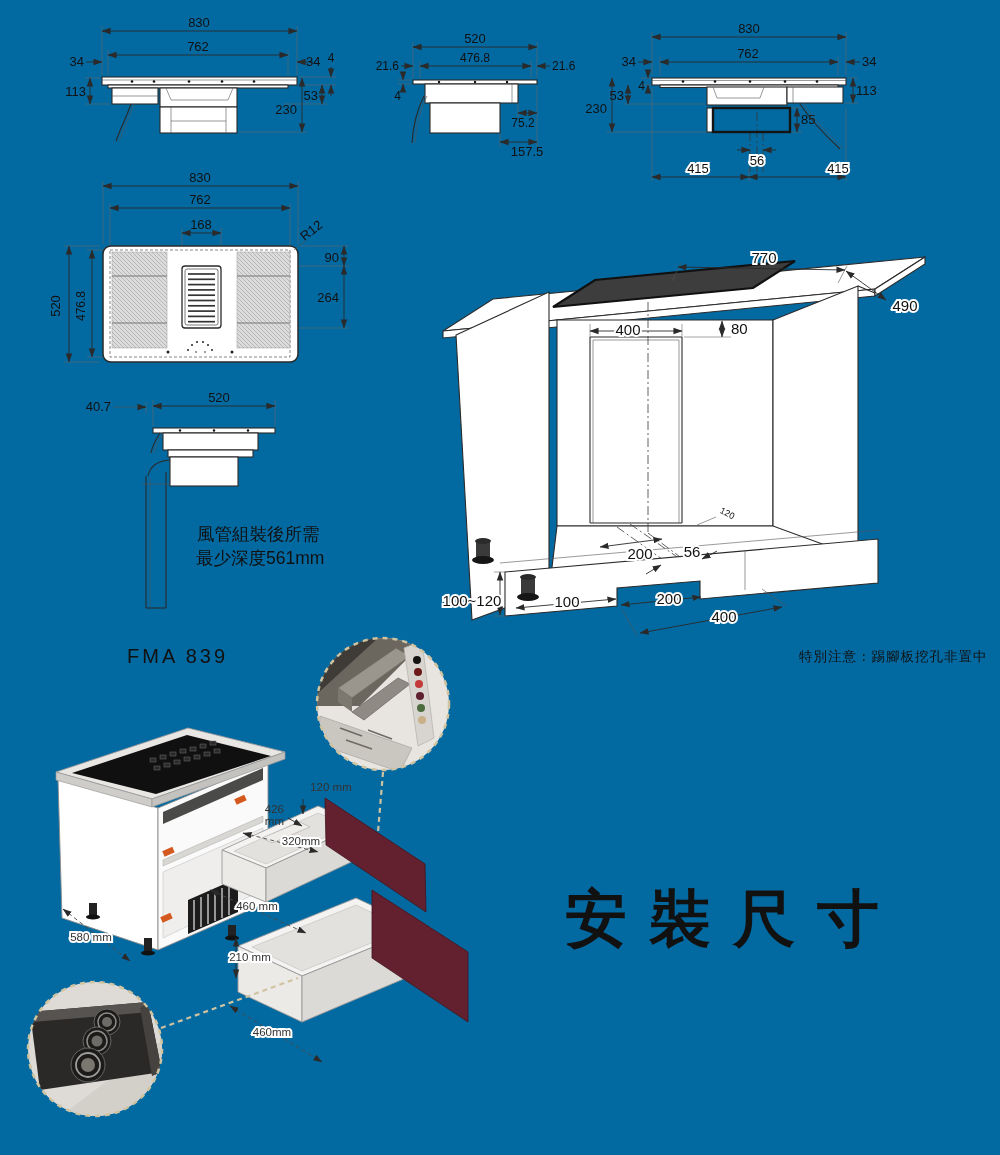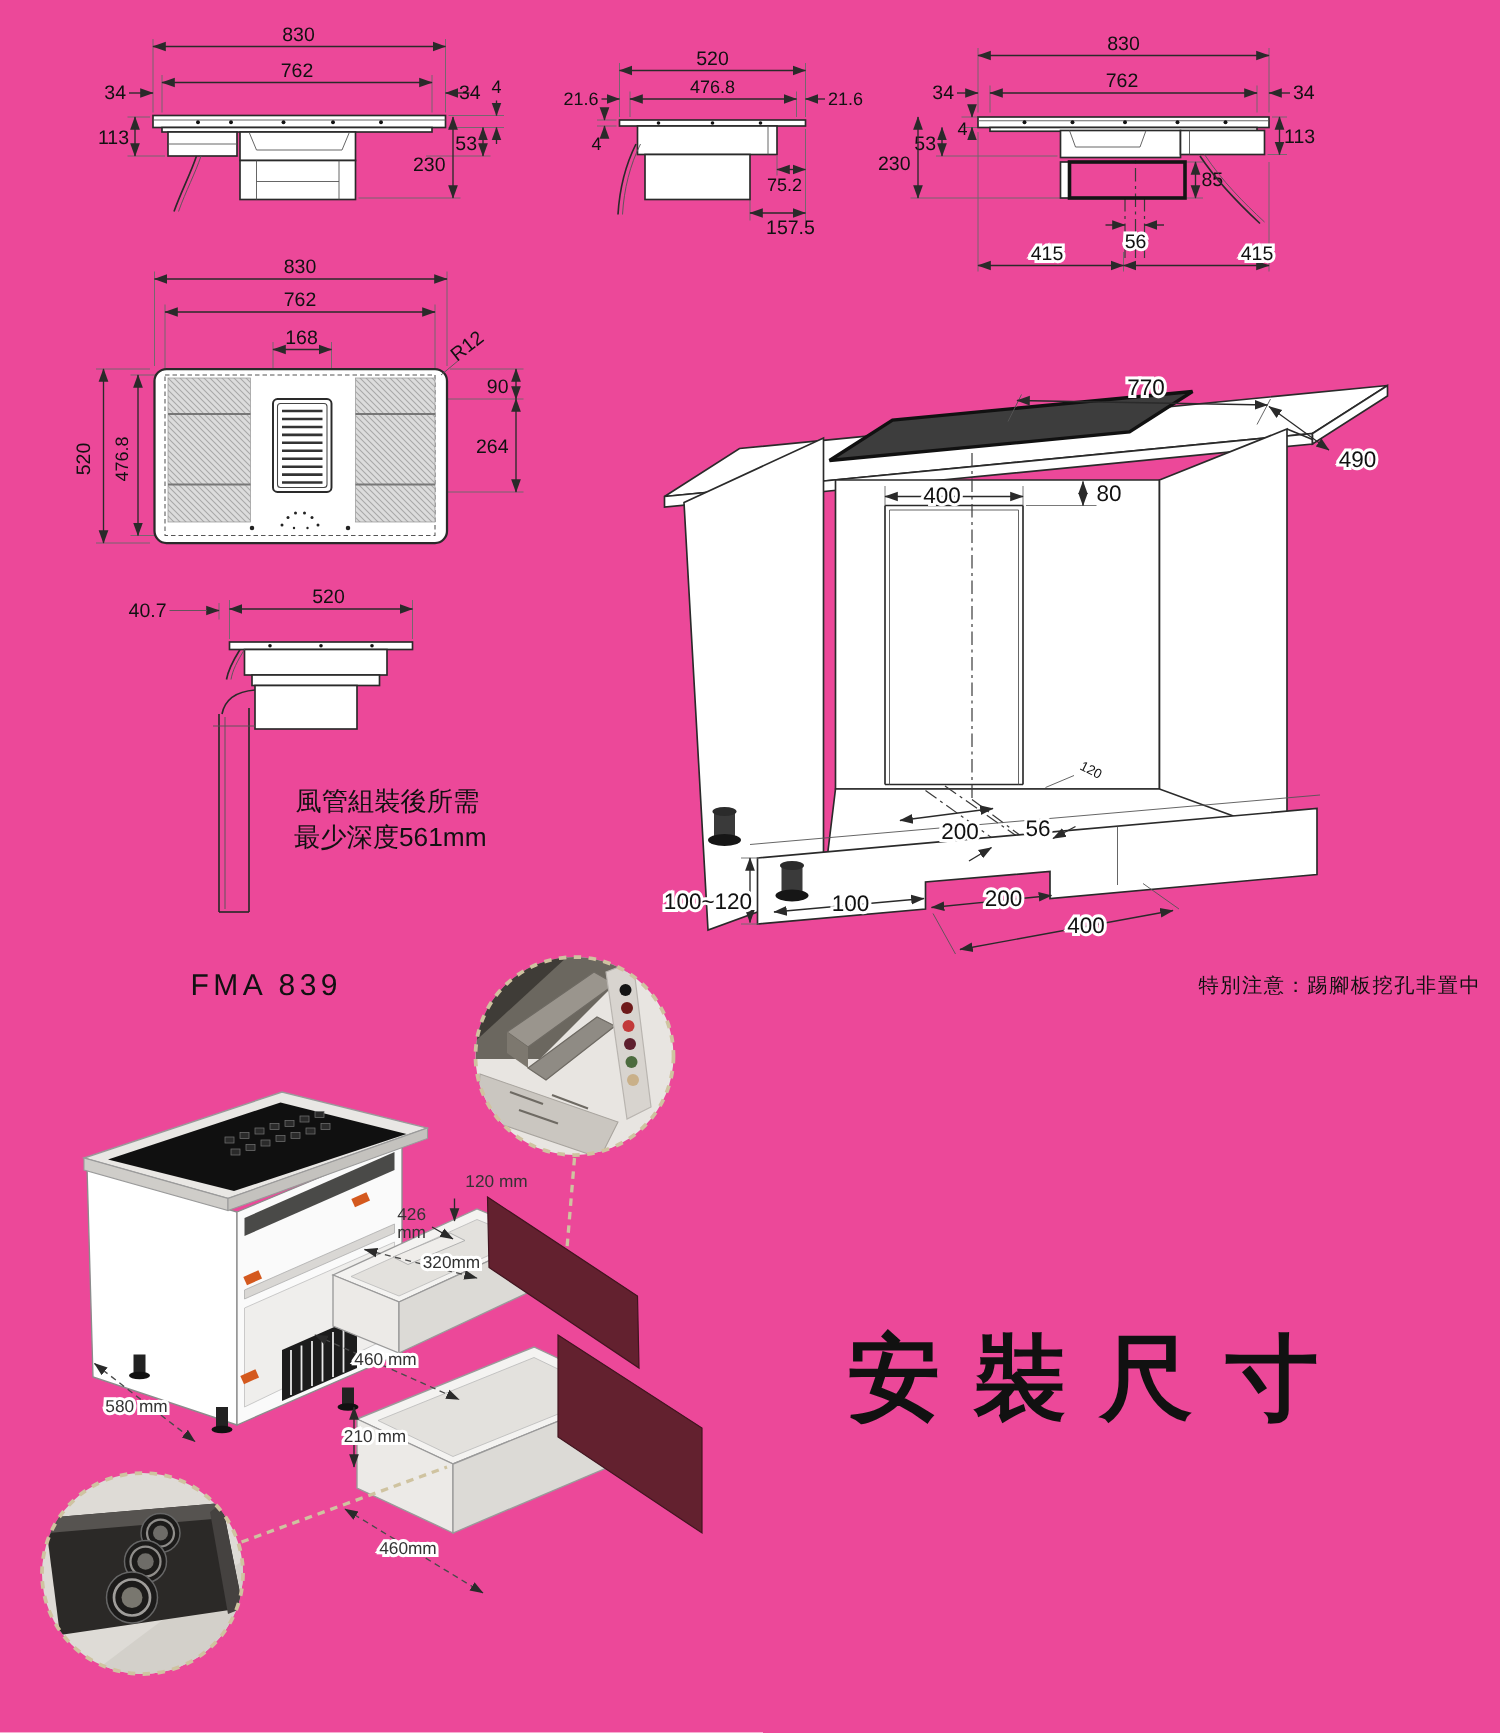--- a/index.html
+++ b/index.html
@@ -1,16 +1,16 @@
 <!DOCTYPE html>
 <html><head>
 <meta charset="utf-8">
 <style>
   html,body{margin:0;padding:0;background:#ffffff;}
-  #canvas{position:relative;width:1000px;height:1155px;background:#ec4899;overflow:hidden;
+  #canvas{position:relative;width:1000px;height:1155px;background:#0369a1;overflow:hidden;
           font-family:"Liberation Sans",sans-serif;}
   svg{position:absolute;left:0;top:0;}
   .ln{stroke:#2a2a2a;stroke-width:1.1;fill:none;}
   .lnb{stroke:#141414;stroke-width:2.4;fill:none;}
   .fw{fill:#ffffff;stroke:#2a2a2a;stroke-width:1.1;}
   .fwl{fill:#ffffff;stroke:#8c8c8c;stroke-width:0.9;}
   .dim{stroke:#2a2a2a;stroke-width:0.9;fill:none;}
   .dimd{stroke:#4a4a4a;stroke-width:0.9;fill:none;stroke-dasharray:4,3;}
   .ext{stroke:#6a6a6a;stroke-width:0.6;fill:none;}
   .cl{stroke:#3a3a3a;stroke-width:0.8;fill:none;stroke-dasharray:9,3,2,3;}

